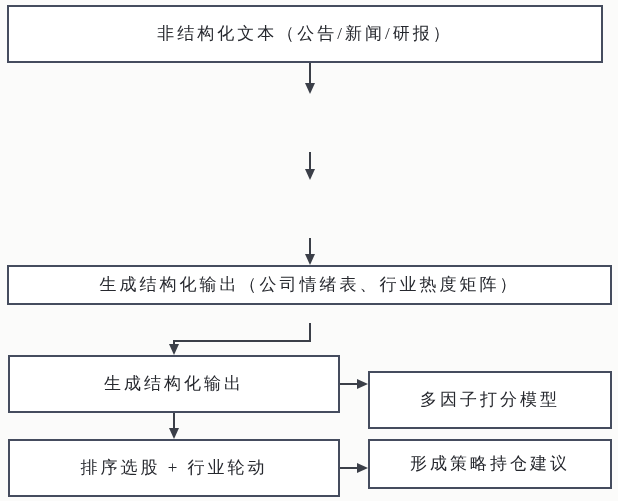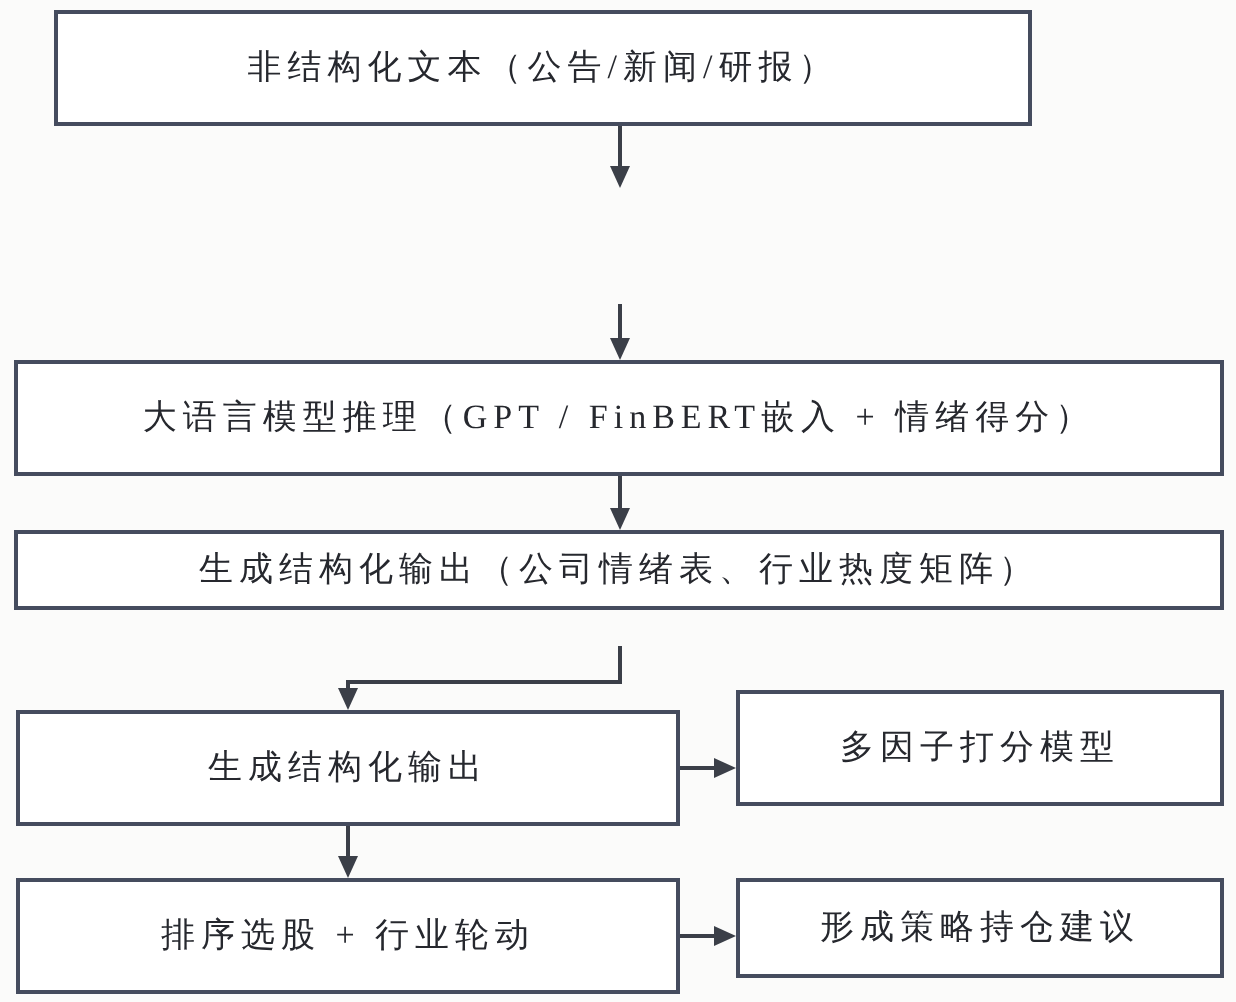--- a/index.html
+++ b/index.html
@@ -34,27 +34,27 @@
     color:var(--text);
     display:flex;
     align-items:center;
     justify-content:center;
     text-align:center;
     font-size:17px;
     letter-spacing:3px;
     line-height:1.2;
   }
   
-  .n1{left:7px;  top:5px;   width:489px; height:58px;margin-left:20px;}
+  .n1{left:7px;  top:5px;   width:596px; height:58px;}
   .n2{left:7px;  top:94px;  width:605px; height:58px;}
   .n3{left:7px;  top:180px; width:605px; height:58px;}
   .n4{left:7px;  top:265px; width:605px; height:40px;}
   
   .n5{left:8px;   top:355px; width:332px; height:58px;}
-  .n6{left:368px; top:345px; width:244px; height:58px;}
+  .n6{left:368px; top:371px; width:244px; height:58px;}
   .n7{left:8px;   top:439px; width:332px; height:58px;}
   .n8{left:368px; top:439px; width:244px; height:50px;}
 </style>
 </head>
 <body>
 
 <div class="canvas">
 
   <svg class="connectors" viewBox="0 0 618 501" xmlns="http://www.w3.org/2000/svg">
 
@@ -90,21 +90,20 @@
 
     <g>
       <line x1="340" y1="468" x2="358" y2="468" stroke="var(--arrow)" stroke-width="2"></line>
       <polygon points="368,468 357,463 357,473" fill="var(--arrow)"></polygon>
     </g>
   </svg>
 
   <div class="node n1">非结构化文本（公告/新闻/研报）</div>
 
 
-  <div class="node n3">大语言模型推理（GPT / FinBERT嵌入 + 情绪得分）</div>
 
   <div class="node n4">生成结构化输出（公司情绪表、行业热度矩阵）</div>
 
   <div class="node n5">生成结构化输出</div>
 
   <div class="node n6">多因子打分模型</div>
 
   <div class="node n7">排序选股 + 行业轮动</div>
 
   <div class="node n8">形成策略持仓建议</div>

